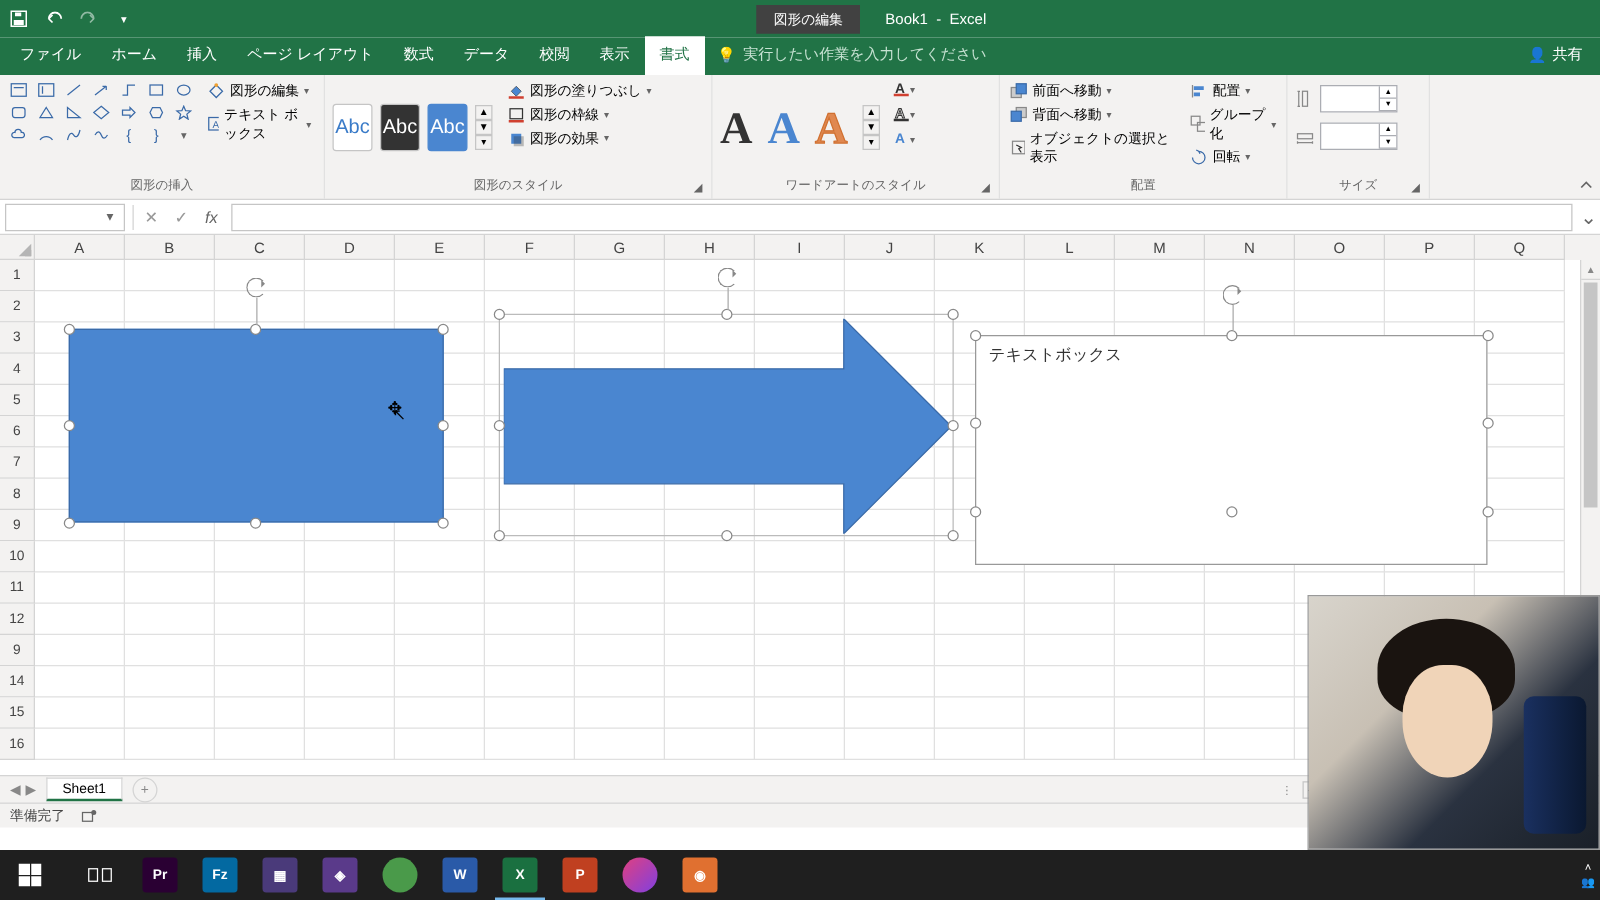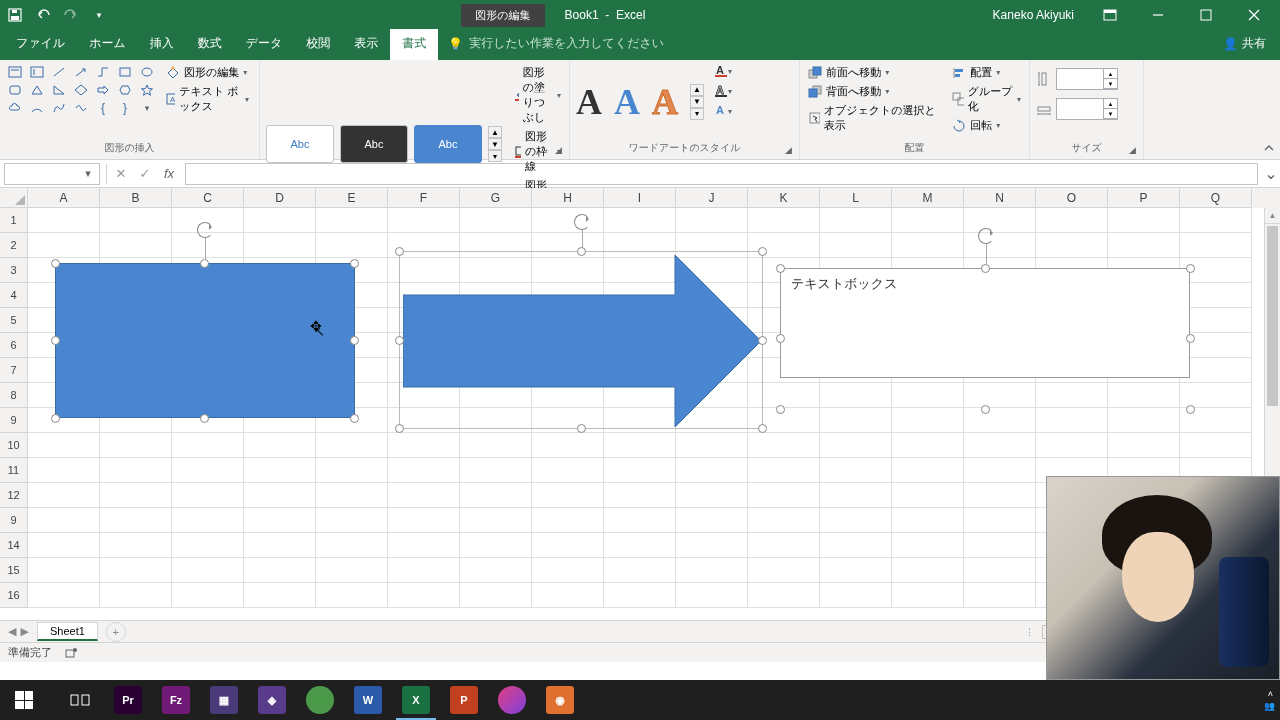--- a/index.html
+++ b/index.html
@@ -26,21 +26,21 @@
 .ribbon { height:100px; background:#f3f2f1; border-bottom:1px solid #d4d4d4; display:flex; position:relative; }
 .group { border-right:1px solid #e1e1e1; padding:4px 6px 2px; display:flex; flex-direction:column; }
 .group-label { font-size:10px; color:#666; text-align:center; padding:2px 0; }
 .group-body { flex:1; display:flex; gap:6px; }
 .shapes-gallery { display:flex; flex-direction:column; gap:2px; }
 .shape-row { display:flex; gap:4px; }
 .shape-cell { width:18px; height:16px; display:flex; align-items:center; justify-content:center; border:1px solid transparent; cursor:pointer; }
 .shape-side { display:flex; flex-direction:column; gap:2px; font-size:11px; }
 .shape-side-item { display:flex; align-items:center; gap:4px; padding:1px 4px; cursor:pointer; }
 .style-presets { display:flex; gap:6px; align-items:center; }
-.preset { width:68px; height:38px; border:1px solid #c5c5c5; border-radius:3px; display:flex; align-items:center; justify-content:center; font-size:11px; cursor:pointer; }
+.preset { width:32px; height:38px; border:1px solid #c5c5c5; border-radius:3px; display:flex; align-items:center; justify-content:center; font-size:16px; cursor:pointer; }
 .preset.p1 { background:#fff; color:#3a7bc8; }
 .preset.p2 { background:#333; color:#fff; }
 .preset.p3 { background:#4a86d0; color:#fff; border-color:#4a86d0; }
 .scroll-btns { display:flex; flex-direction:column; }
 .scroll-btn { width:14px; height:12px; border:1px solid #c5c5c5; font-size:8px; display:flex; align-items:center; justify-content:center; cursor:pointer; background:#f3f2f1; }
 .style-side { display:flex; flex-direction:column; gap:2px; font-size:11px; margin-left:4px; }
 .style-side-item { display:flex; align-items:center; gap:4px; padding:1px 2px; cursor:pointer; }
 .wordart-row { display:flex; gap:12px; align-items:center; }
 .wa { font-size:36px; font-weight:bold; font-family:"Times New Roman",serif; cursor:pointer; }
 .wa1 { color:#333; }
@@ -76,21 +76,21 @@
 .col-h { width:72px; border-right:1px solid #d4d4d4; border-bottom:1px solid #d4d4d4; text-align:center; font-size:12px; color:#444; line-height:20px; cursor:pointer; }
 .rows-container { position:absolute; top:20px; left:0; }
 .row-h { width:28px; height:25px; border-right:1px solid #d4d4d4; border-bottom:1px solid #d4d4d4; background:#f3f2f1; text-align:center; font-size:11px; color:#444; line-height:25px; cursor:pointer; }
 .cells { position:absolute; top:20px; left:28px; }
 .cell-grid { display:grid; grid-template-columns:repeat(17,72px); grid-auto-rows:25px; }
 .cell { border-right:1px solid #e0e0e0; border-bottom:1px solid #e0e0e0; }
 
 
 .shape-rect { position:absolute; left:55px; top:75px; width:300px; height:155px; background:#4a86d0; border:1px solid #3a6aa8; }
 .shape-arrow { position:absolute; left:403px; top:67px; width:358px; height:172px; }
-.shape-textbox { position:absolute; left:780px; top:80px; width:410px; height:110px; background:#fff; border:1px solid #999; padding:6px 10px; font-size:13px; color:#333; }
+.shape-textbox { position:absolute; left:780px; top:80px; width:410px; height:184px; background:#fff; border:1px solid #999; padding:6px 10px; font-size:13px; color:#333; }
 .sel-handle { position:absolute; width:9px; height:9px; background:#fff; border:1px solid #888; border-radius:50%; }
 .rot-handle { position:absolute; width:16px; height:16px; border:1.5px solid #888; border-radius:50%; border-right-color:transparent; }
 .rot-handle::after { content:''; position:absolute; right:-3px; top:1px; border:3px solid transparent; border-left-color:#888; }
 .sel-border { position:absolute; border:1px solid #bbb; pointer-events:none; }
 .move-cursor { position:absolute; left:310px; top:130px; font-size:14px; color:#000; pointer-events:none; }
 
 
 .sheet-bar { height:22px; background:#f3f2f1; border-top:1px solid #d4d4d4; display:flex; align-items:center; font-size:11px; }
 .sheet-nav { display:flex; gap:4px; padding:0 8px; color:#888; }
 .sheet-tab { background:#fff; border:1px solid #d4d4d4; border-bottom:2px solid #217346; padding:2px 12px; cursor:pointer; }
@@ -151,51 +151,27 @@
         </svg>
       </div>
     <div class="qat-btn" style="font-size:9px;color:#fff">▾</div>
   </div>
   <div class="title-center">
     <div class="tool-tab">図形の編集</div>
     <div class="doc-title">
       <span>Book1</span> &nbsp;-&nbsp; <span>Excel</span>
     </div>
   </div>
-  <div class="title-right">
-    <span style="margin-right:8px">Kaneko Akiyuki</span>
-    <div class="win-btn">
-        <svg width="14" height="12">
-          <rect x="1" y="1" width="12" height="10" fill="none" stroke="#fff"></rect>
-          <rect x="1" y="1" width="12" height="3" fill="#fff"></rect>
-        </svg>
-      </div>
-    <div class="win-btn">
-        <svg width="12" height="12">
-          <line x1="1" y1="6" x2="11" y2="6" stroke="#fff" stroke-width="1.2"></line>
-        </svg>
-      </div>
-    <div class="win-btn">
-        <svg width="12" height="12">
-          <rect x="1" y="1" width="10" height="10" fill="none" stroke="#fff"></rect>
-        </svg>
-      </div>
-    <div class="win-btn">
-        <svg width="12" height="12">
-          <line x1="1" y1="1" x2="11" y2="11" stroke="#fff" stroke-width="1.2"></line>
-          <line x1="11" y1="1" x2="1" y2="11" stroke="#fff" stroke-width="1.2"></line>
-        </svg>
-      </div>
-  </div>
 </div>
 
 <div class="tabs">
   <div class="tab">ファイル</div>
   <div class="tab">ホーム</div>
   <div class="tab">挿入</div>
+  <div class="tab">ページ レイアウト</div>
   <div class="tab">数式</div>
   <div class="tab">データ</div>
   <div class="tab">校閲</div>
   <div class="tab">表示</div>
   <div class="tab active">書式</div>
   <div class="tell-me">
     <span>💡</span>
     <span>実行したい作業を入力してください</span>
   </div>
   <div class="share-btn">
@@ -955,21 +931,21 @@
     <div class="task-icon">
         <svg width="20" height="16">
           <rect x="1" y="3" width="7" height="10" fill="none" stroke="#fff"></rect>
           <rect x="12" y="3" width="7" height="10" fill="none" stroke="#fff"></rect>
         </svg>
       </div>
     <div class="task-icon">
         <div class="app-badge" style="background:#2a0033">Pr</div>
       </div>
     <div class="task-icon">
-        <div class="app-badge" style="background:#701a75">Fz</div>
+        <div class="app-badge" style="background:#0369a1">Fz</div>
       </div>
     <div class="task-icon">
         <div class="app-badge" style="background:#4a3a7a">▦</div>
       </div>
     <div class="task-icon">
         <div class="app-badge" style="background:#5a3a8a">◈</div>
       </div>
     <div class="task-icon">
         <div class="app-badge" style="background:#4a9a4a;border-radius:50%"></div>
       </div>

